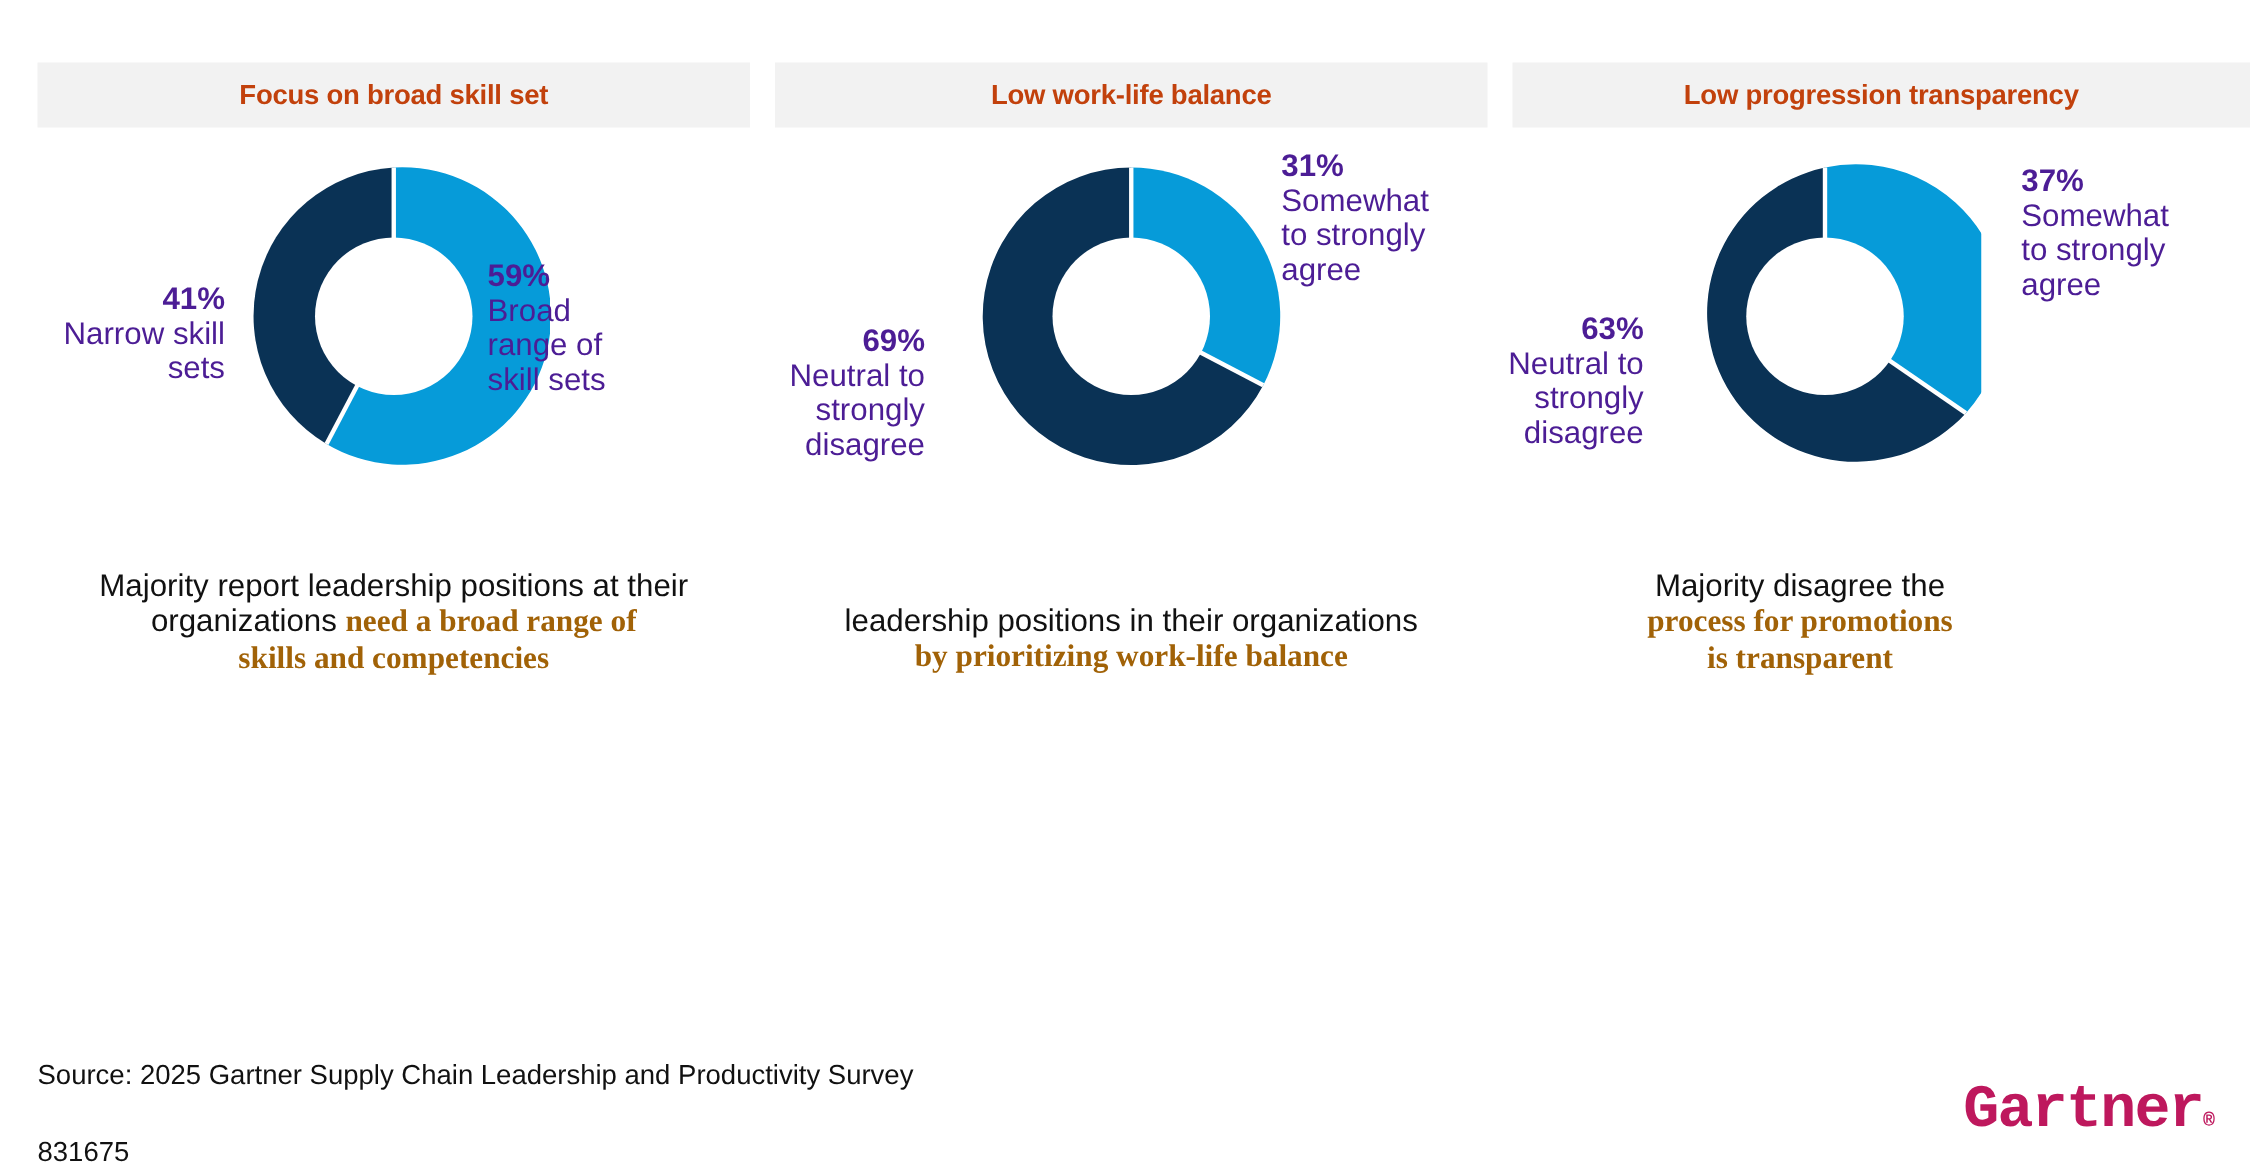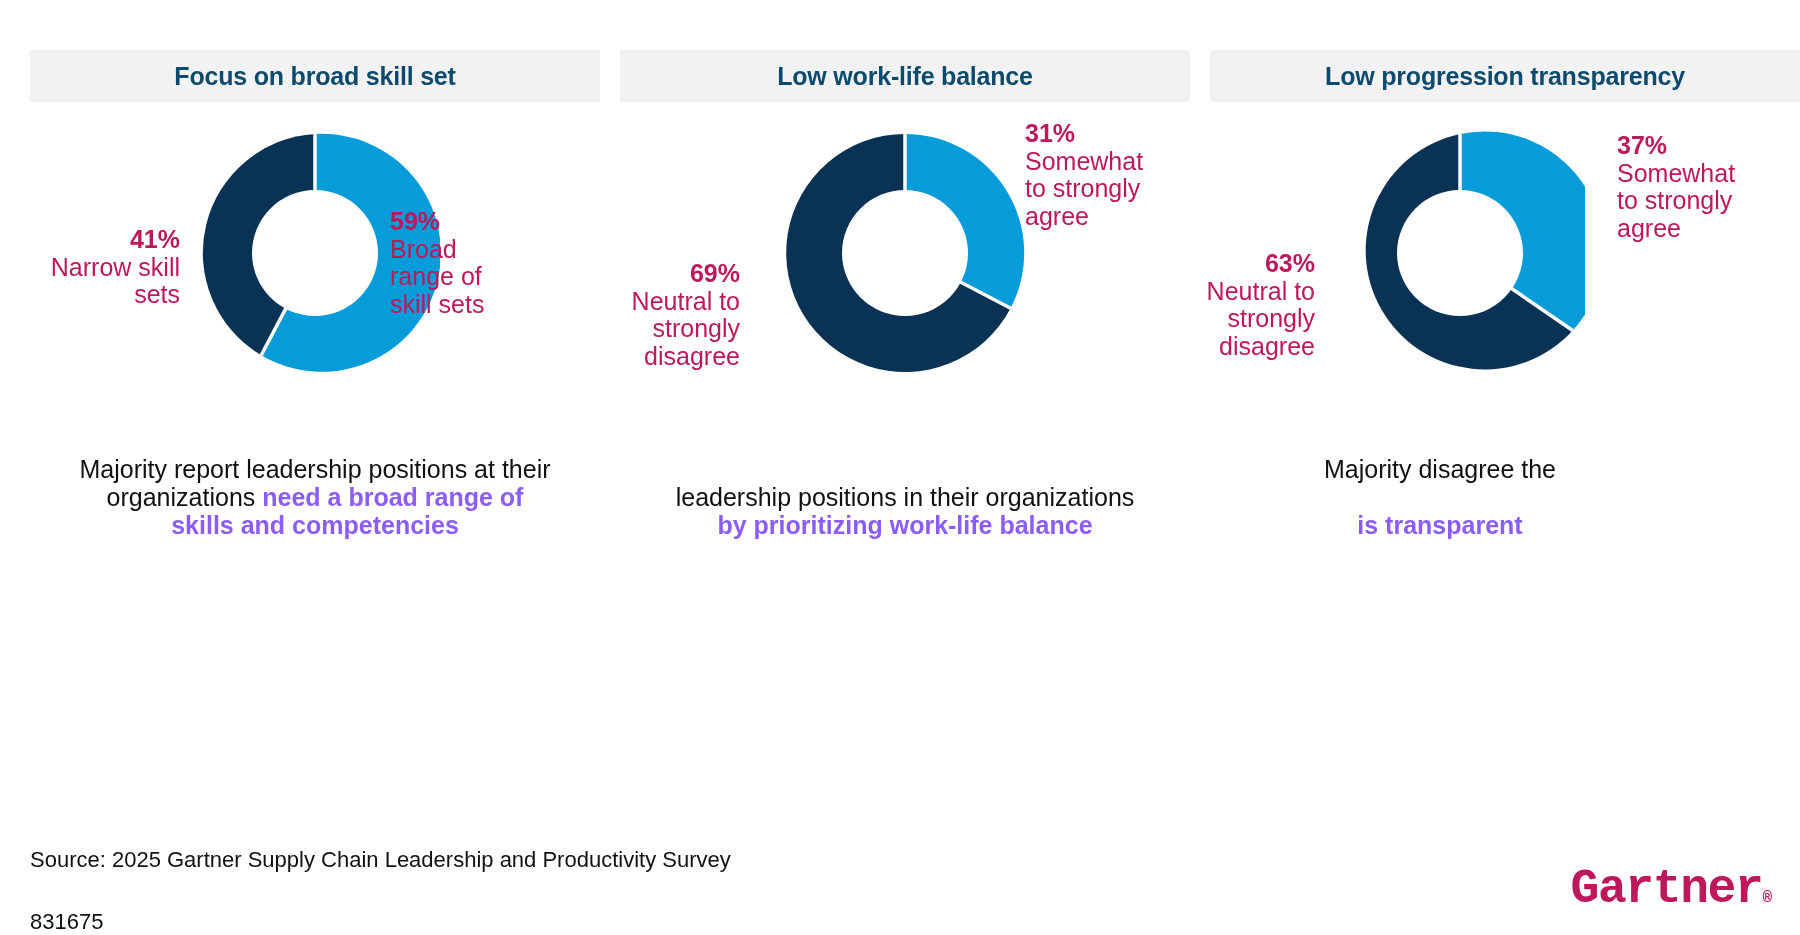--- a/index.html
+++ b/index.html
@@ -15,39 +15,39 @@
   .panel-1 { left: 30px;   width: 570px; }
   .panel-2 { left: 620px;  width: 570px; }
   .panel-3 { left: 1210px; width: 590px; }
 
   .hdr {
     position: absolute; top: 50px; left: 0; right: 0; height: 52px;
     background: #f2f2f2;
     display: flex; align-items: center; justify-content: center;
   }
   .hdr-text {
-    font-size: 25px; font-weight: bold; color: #0c4a6e;
+    font-size: 22px; font-weight: bold; color: #c2410c;
     letter-spacing: -0.2px; white-space: nowrap;
   }
 
   .chartzone { position: absolute; top: 110px; left: 0; right: 0; height: 330px; }
 
   .donut-wrap { position: absolute; width: 250px; height: 250px; }
   .donut-wrap svg { display: block; width: 250px; height: 250px; }
 
-  .lbl { position: absolute; font-size: 25px; color: #be185d; line-height: 1.1; }
+  .lbl { position: absolute; font-size: 25px; color: #4c1d95; line-height: 1.1; }
   .lbl .pct { font-weight: bold; display: block; }
   .lbl.right { text-align: left; }
   .lbl.left  { text-align: right; }
 
   .caption {
     position: absolute; top: 455px; left: 0; right: 0;
     text-align: center; font-size: 25px; color: #111; line-height: 1.12;
   }
-  .caption .hl { color: #8b5cf6; font-weight: bold; }
+  .caption .hl { color: #a16207; font-weight: bold; font-family: Liberation Serif, serif; }
 
   .footer {
     position: absolute; left: 30px; top: 750px;
     font-size: 22px; color: #111; line-height: 1.42; white-space: pre-line;
   }
 
   .logo {
     position: absolute; right: 28px; top: 862px;
     font-size: 48px; font-weight: bold; color: #be185d;
     letter-spacing: -1.4px; font-family: Liberation Mono, monospace;
@@ -160,21 +160,21 @@
       </div>
       <div class="lbl right" style="left:407px; top:22px; width:190px;">
         <span class="pct">37%</span>
         <span class="txt" style="white-space:pre-line;">Somewhat
 to strongly
 agree</span>
       </div>
     </div>
     <div class="caption" style="left:-20px; right:110px;">
       <span>Majority disagree the</span><br>
-      <br>
+      <span class="hl">process for promotions</span><br>
       <span class="hl">is transparent</span>
     </div>
   </div>
 
   <div class="footer">
     <br>
     <span>Source: 2025 Gartner Supply Chain Leadership and Productivity Survey</span><br>
     <span>831675</span>
   </div>
 

